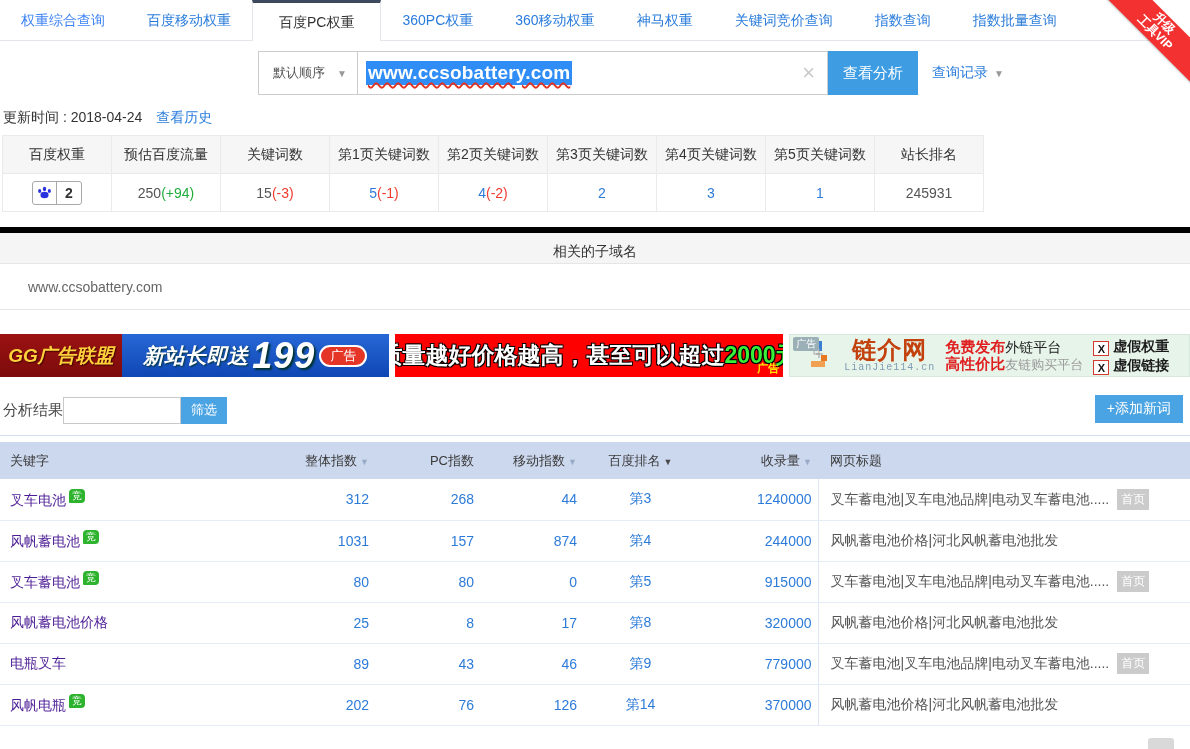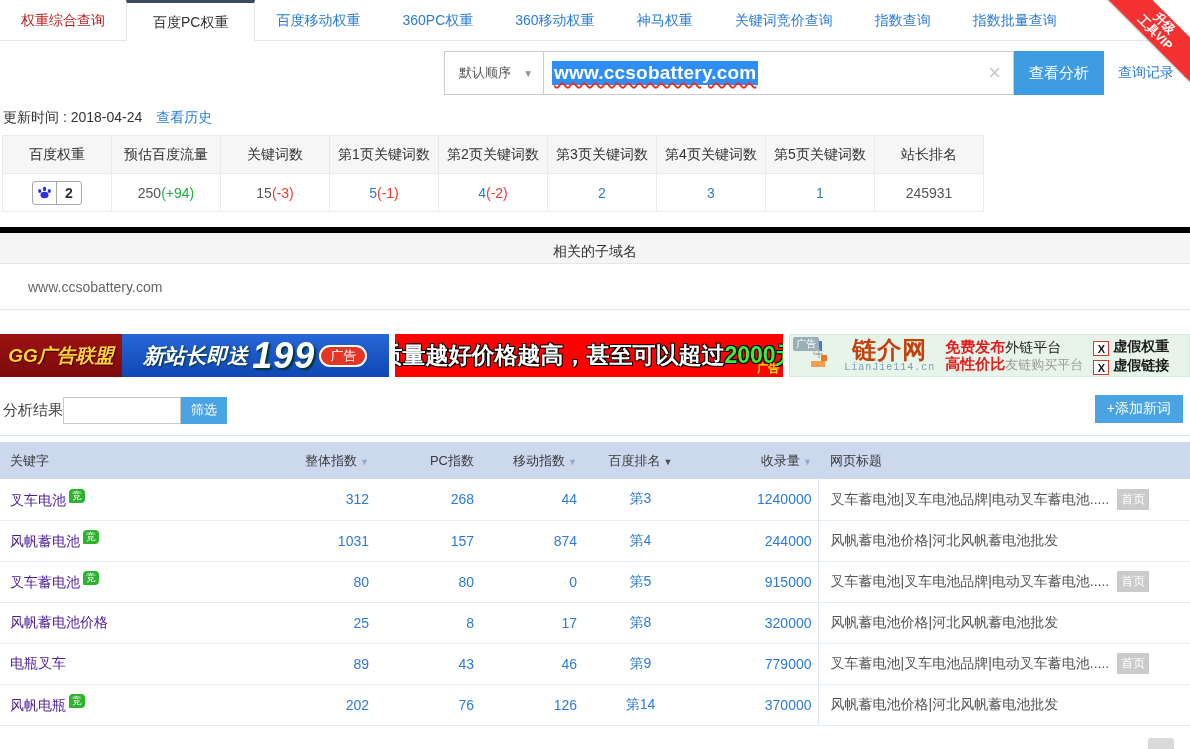--- a/index.html
+++ b/index.html
@@ -7,36 +7,36 @@
   body {
     font-family: "Liberation Sans", "DejaVu Sans", sans-serif;
     background:#fff; color:#333; position:relative;
     width:1190px; height:749px; overflow:hidden; font-size:14px;
   }
   a { text-decoration:none; }
 
   
   .tabbar { display:flex; align-items:flex-end; border-bottom:1px solid #e3e6ea; height:41px; background:#fff; }
   .tab { line-height:40px; padding:0 21px; font-size:14px; color:#2a7cdb; cursor:pointer; white-space:nowrap; }
-  .tab.first { color:#b91c1c; }
+  .tab.first { color:#3b82f6; }
   .tab.active {
     color:#333; background:#fff; position:relative; margin-bottom:-1px;
     border-left:1px solid #e3e6ea; border-right:1px solid #e3e6ea;
     border-top:3px solid #3d4a5d; line-height:38px; padding:0 26px;
   }
   .vip-corner { position:absolute; top:0; right:0; width:88px; height:88px; overflow:hidden; z-index:30; }
   .vip-band {
     position:absolute; top:13px; right:-34px; width:130px; transform:rotate(45deg);
     background:#f43131; color:#fff; text-align:center; padding:2px 0 3px;
     font-size:12px; font-weight:bold; line-height:13px; box-shadow:0 1px 2px rgba(0,0,0,.25);
   }
   .vip-band span { display:block; }
 
   
-  .searchrow { display:flex; align-items:center; margin:16px 0 0 258px; height:32px;justify-content:flex-end; }
+  .searchrow { display:flex; align-items:center; margin:16px 0 0 258px; height:32px; }
   .order-select {
     height:44px; border:1px solid #ccc; background:#fff; display:flex; align-items:center;
     padding:0 10px 0 14px; font-size:13px; color:#555; width:100px; justify-content:space-between; cursor:pointer;
   }
   .caret { font-size:10px; color:#999; margin-left:6px; }
   .url-input {
     height:44px; border:1px solid #ccc; border-left:none; background:#fff; width:470px;
     display:flex; align-items:center; padding:0 10px 0 8px; position:relative; cursor:text;
   }
   .url-sel {
@@ -128,22 +128,22 @@
   .sort-ico { font-size:9px; color:#97a9c4; margin-left:3px; }
   .sort-ico.dark { color:#4a4a4a; }
 
   .totop { position:absolute; right:16px; bottom:0; width:26px; height:11px; background:#d9d9d9; border-radius:3px 3px 0 0; }
 </style>
 </head>
 <body>
 
 <div class="tabbar">
   <div class="tab first">权重综合查询</div>
+  <div class="tab">百度移动权重</div>
   <div class="tab active">百度PC权重</div>
-  <div class="tab">百度移动权重</div>
   <div class="tab">360PC权重</div>
   <div class="tab">360移动权重</div>
   <div class="tab">神马权重</div>
   <div class="tab">关键词竞价查询</div>
   <div class="tab">指数查询</div>
   <div class="tab">指数批量查询</div>
 </div>
 <div class="vip-corner">
   <div class="vip-band">
     <span>升级</span>

